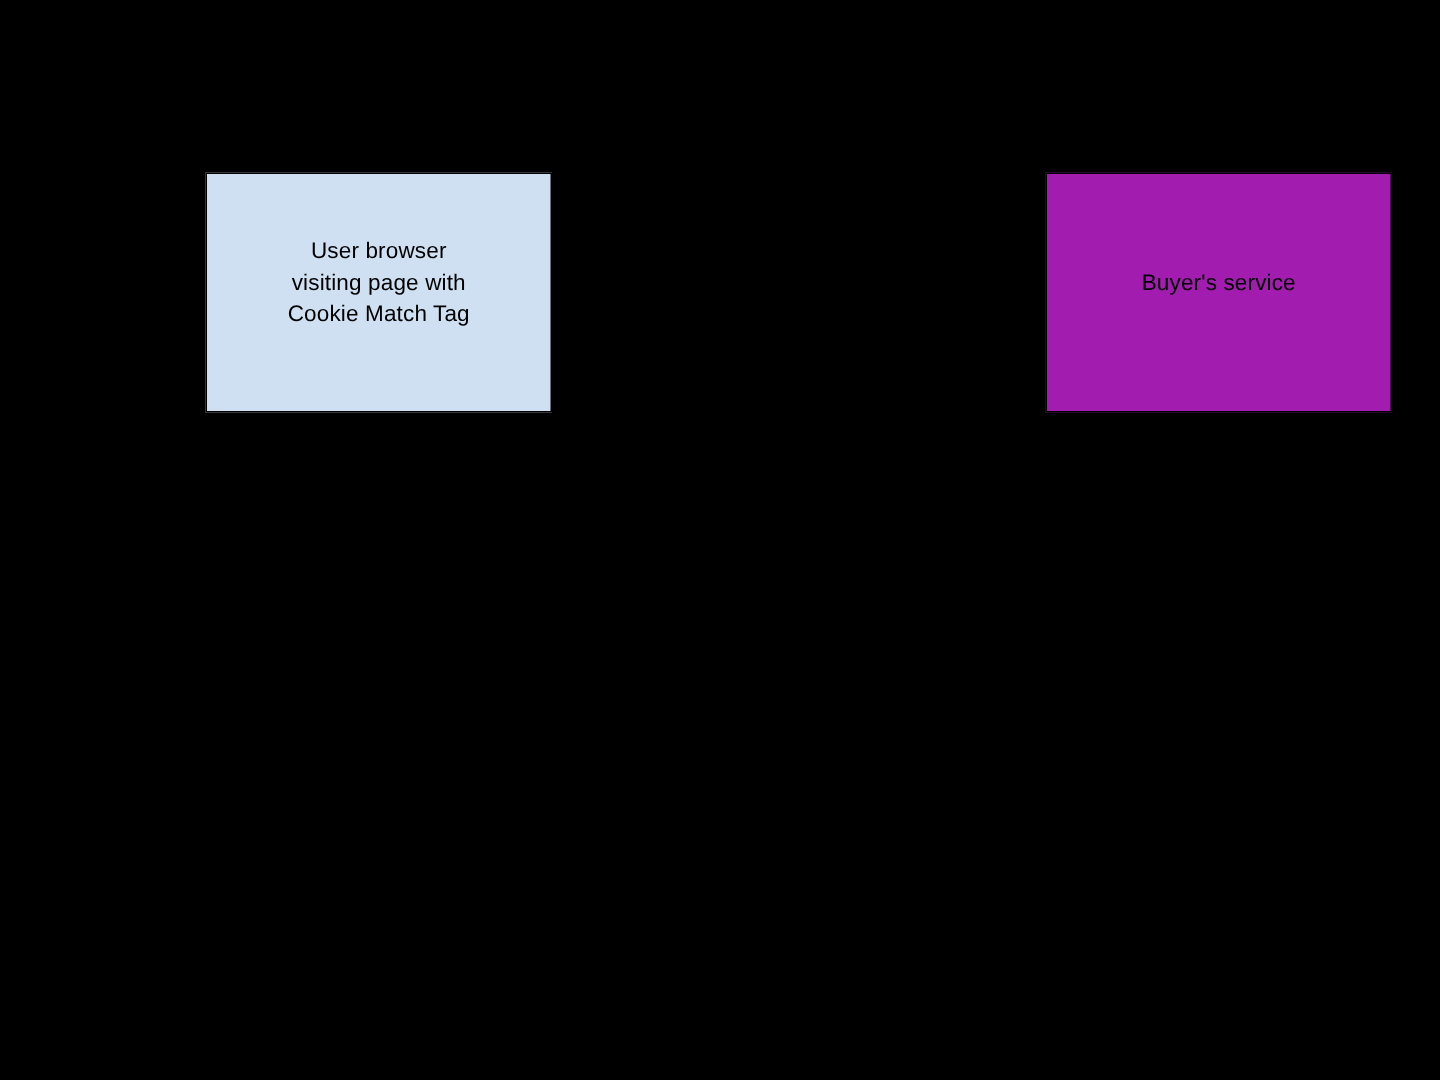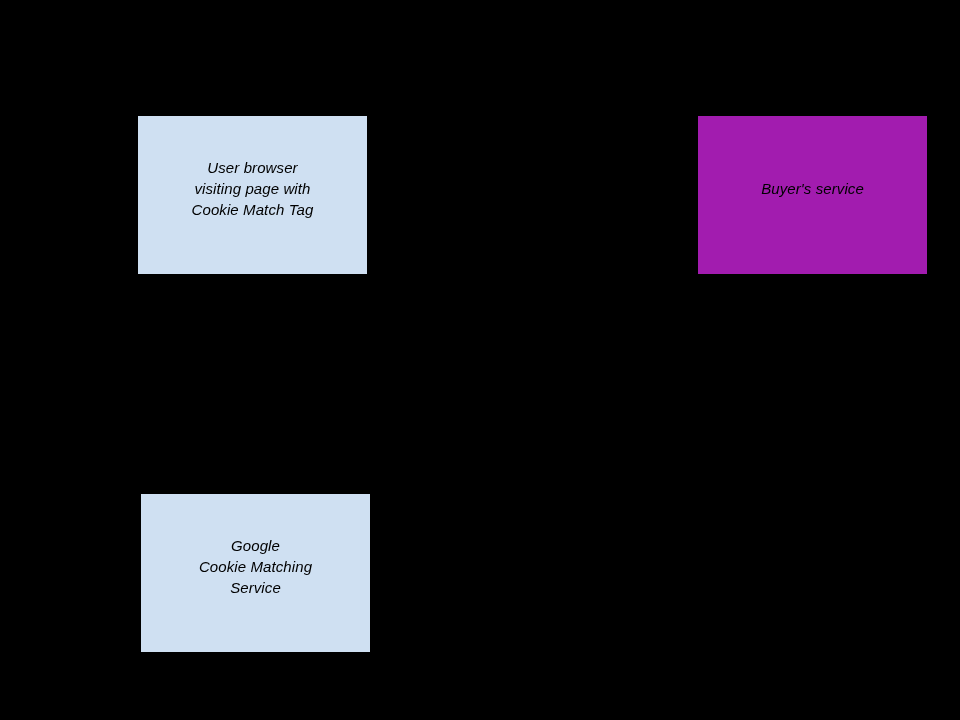--- a/index.html
+++ b/index.html
@@ -53,38 +53,33 @@
     white-space: pre-line;
     text-align: center;
     
     position: relative;
     top: -7px;
   }
 </style>
 </head>
 <body style="background: rgb(0, 0, 0);">
 
-<div id="diagram-canvas" style="width: 960px; height: 720px; background: rgb(0, 0, 0); font-style: italic;">
+<div id="diagram-canvas" style="width: 960px; height: 720px; background: rgb(0, 0, 0);">
 
   <svg id="connector-layer" width="960" height="720" viewBox="0 0 960 720" aria-hidden="true">
     <g stroke="#000000" fill="#000000" stroke-width="1">
       <line x1="368" y1="195" x2="697" y2="195"></line>
       <line x1="253" y1="275" x2="255" y2="493"></line>
     </g>
   </svg>
 
   <div class="node" id="node-0" style="left: 137px; top: 115px; width: 231px; height: 160px; background: rgb(207, 224, 242); border-color: rgb(0, 0, 0);">
     <span class="node-label" style="color: rgb(0, 0, 0);">User browser
 visiting page with
 Cookie Match Tag</span>
   </div>
 
   <div class="node" id="node-1" style="left: 697px; top: 115px; width: 231px; height: 160px; background: #a21caf; border-color: rgb(0, 0, 0);">
     <span class="node-label" style="color: rgb(0, 0, 0);">Buyer's service</span>
   </div>
 
-  <div class="node" id="node-2" style="left: 140px; top: 493px; width: 231px; height: 160px; background: rgb(207, 224, 242); border-color: rgb(0, 0, 0);">
-    <span class="node-label" style="color: rgb(0, 0, 0);">Google
-Cookie Matching
-Service</span>
-  </div>
 
 </div>
 
 </body></html>

